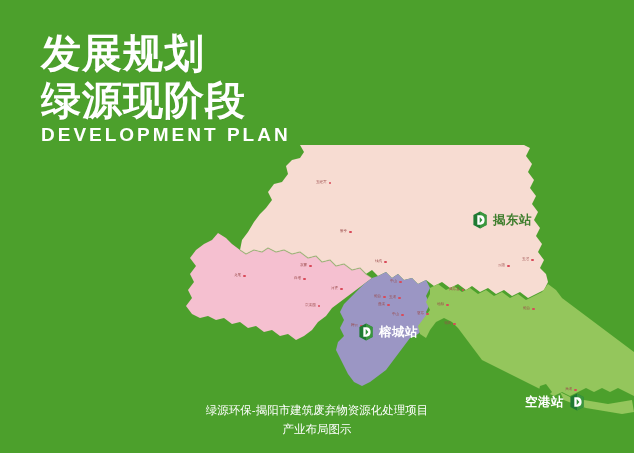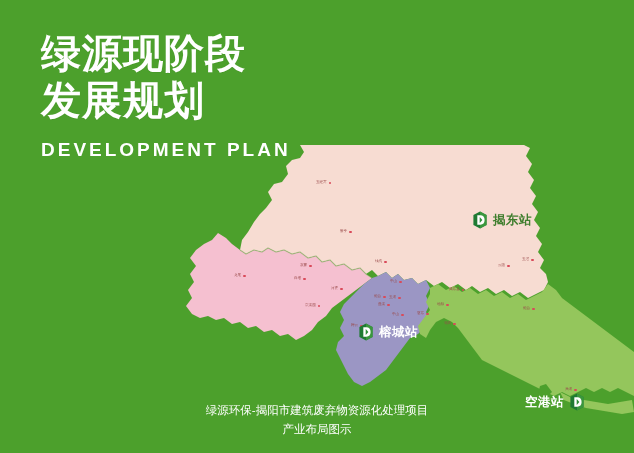--- a/index.html
+++ b/index.html
@@ -28,21 +28,20 @@
   .title-line {
     color: #ffffff;
     font-size: 40px;
     font-weight: bold;
     line-height: 1.18;
     letter-spacing: 1px;
     white-space: nowrap;
     text-shadow: 0 1px 0 rgba(0,0,0,0.04);
   }
   #subtitle {
-    margin-top: 15px;
     color: #ffffff;
     font-size: 19px;
     font-weight: bold;
     letter-spacing: 3.0px;
     white-space: nowrap;
   }
 
   
   #map-wrap {
     position: absolute;
@@ -163,22 +162,22 @@
                L344 264 L352 270 L360 268 L366 274 L372 278"></path>
 
       <path fill="#94c65c" d="M560 392 L572 398 L584 400 L596 402 L608 404 L620 402 L632 400
                L634 412 L622 414 L610 412 L598 410 L586 408 L574 404 L564 400 Z"></path>
 
       <path fill="#4ca02c" d="M546 384 L552 392 L546 398 L538 394 L540 386 Z"></path>
     </svg>
   </div>
 
   <div id="heading">
+    <div class="title-line">发展规划</div>
     <div class="title-line">绿源现阶段</div>
-    <div class="title-line">发展规划</div>
     <div id="subtitle">DEVELOPMENT PLAN</div>
   </div>
 
 
   <div class="station" id="st-1" style="left: 472px; top: 211px;">
     <svg class="pin" viewBox="0 0 16 18">
       <path d="M8 0.6 L14.6 4 L14.6 14 L8 17.4 L1.4 14 L1.4 4 Z" fill="#1f7a33"></path>
       <path d="M8 0.6 L14.6 4 L14.6 14 L8 17.4 Z" fill="#3f9c3f" opacity="0.85"></path>
       <path d="M5.3 4.3 L5.3 13.7 L8.3 13.7 C11.1 13.7 12.6 11.8 12.6 9.0 C12.6 6.2 11.1 4.3 8.3 4.3 Z" fill="#ffffff"></path>
       <path d="M7.7 6.0 L7.7 12.0 L10.4 9.0 Z" fill="#2f8f3a"></path>

